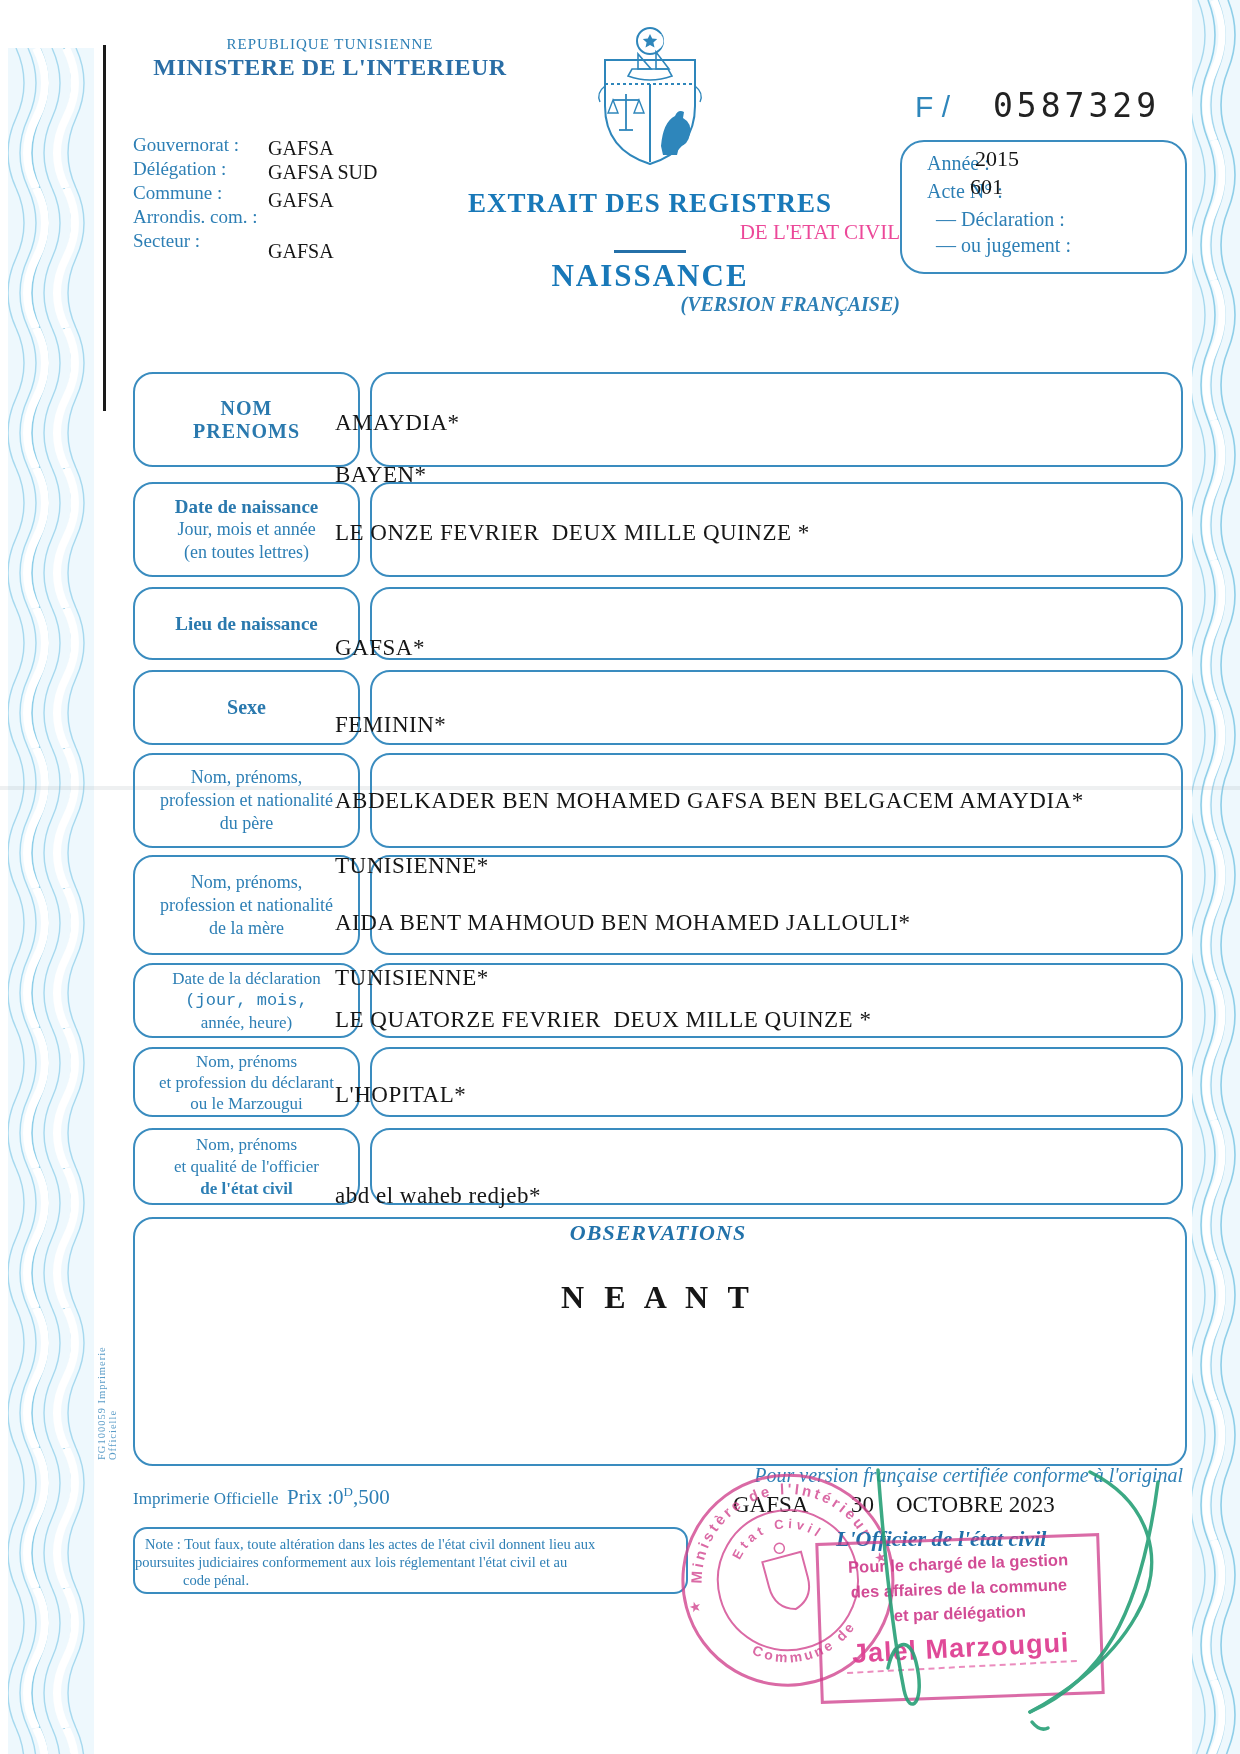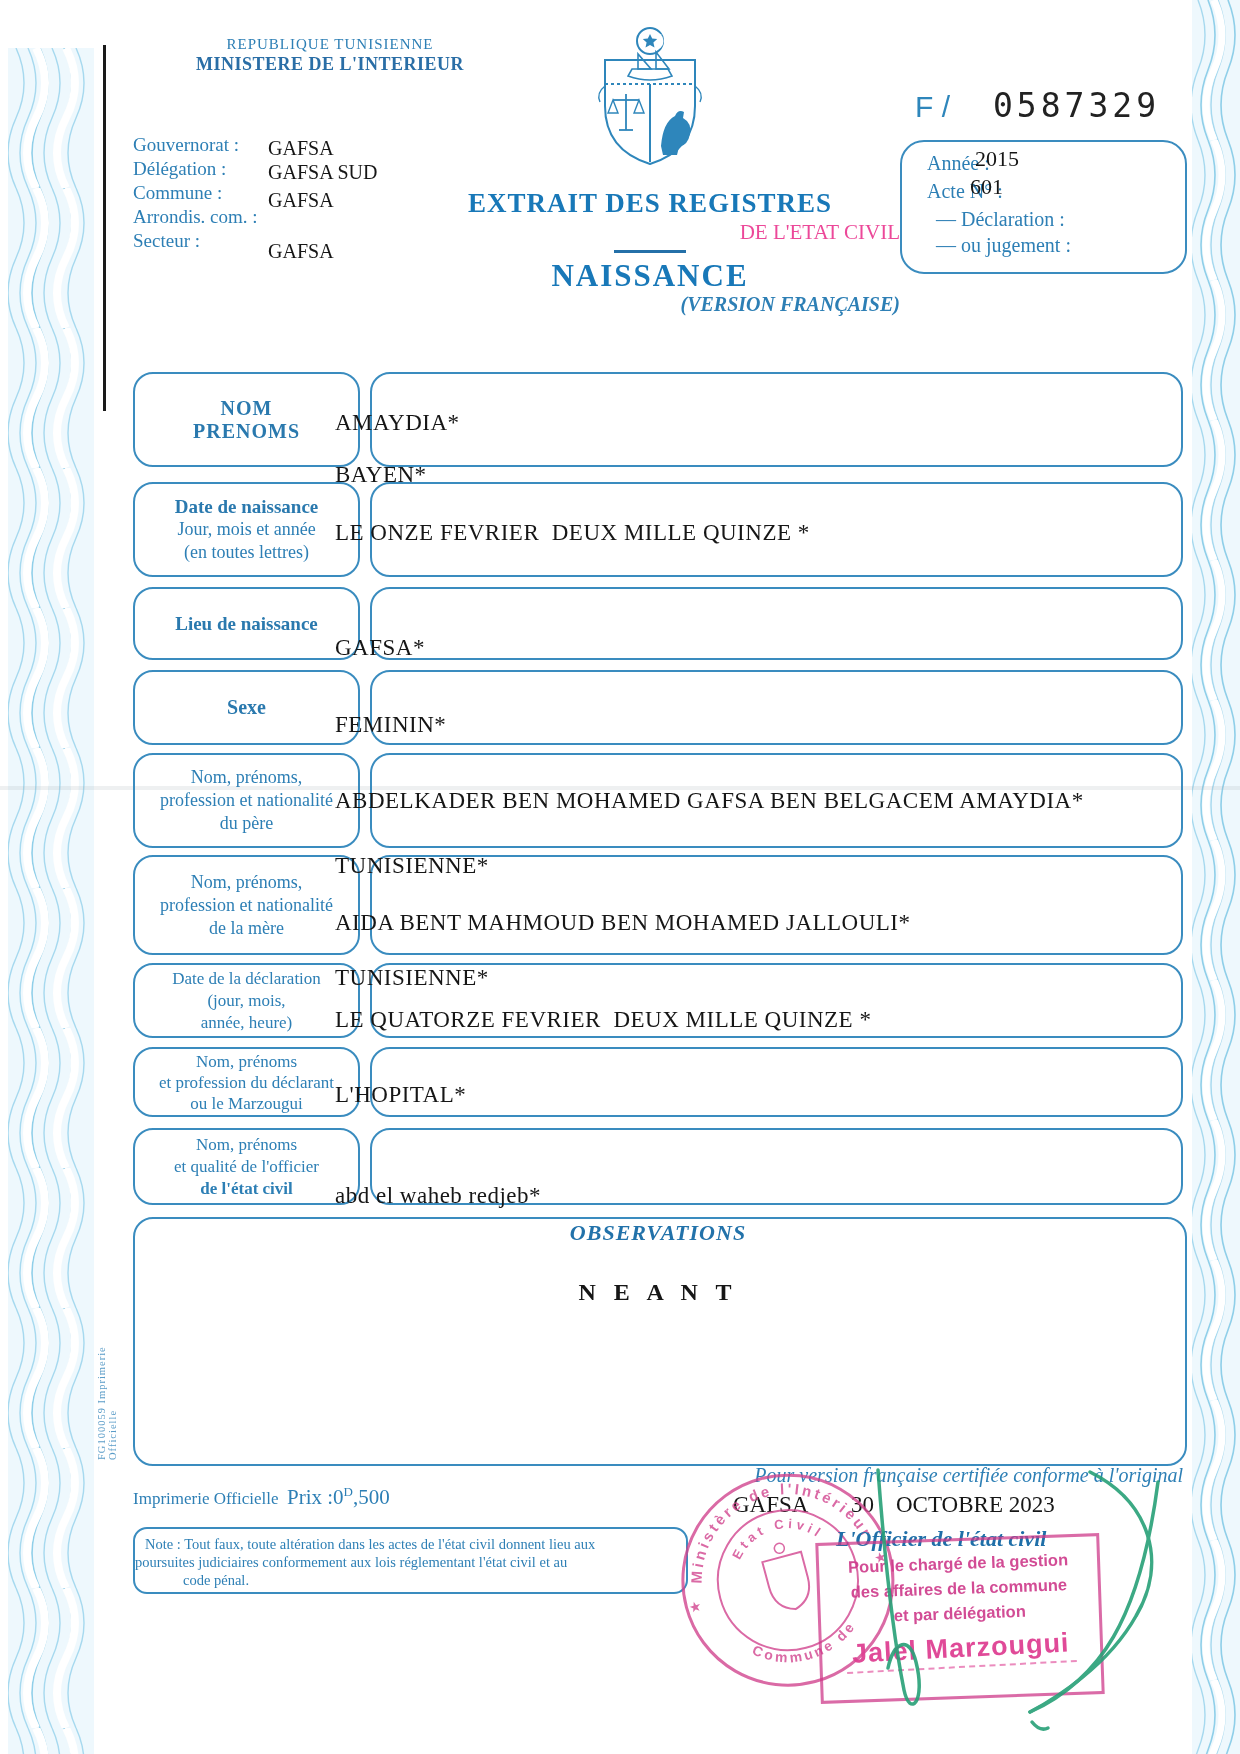--- a/index.html
+++ b/index.html
@@ -80,21 +80,21 @@
       </pattern>
     </defs>
     <rect width="48" height="1754" fill="url(#patR)"></rect>
   </svg>
 
   <div class="abs" style="left:0;top:786px;width:1240px;height:4px;background:rgba(160,172,178,.18);"></div>
 
   <div class="abs" style="left:103px;top:45px;width:3px;height:366px;background:#1a1a1a;"></div>
 
   <div class="abs" style="left:160px;top:36px;width:340px;text-align:center;font-size:15px;letter-spacing:1px;color:#2d7fb5;">REPUBLIQUE TUNISIENNE</div>
-  <div class="abs" style="left:140px;top:54px;width:380px;text-align:center;font-size:18px;font-weight:bold;letter-spacing:.5px;color:#2a6ea6;">MINISTERE DE L'INTERIEUR</div>
+  <div class="abs" style="left:140px;top:54px;width:380px;text-align:center;font-size:24px;font-weight:bold;letter-spacing:.5px;color:#2a6ea6;">MINISTERE DE L'INTERIEUR</div>
 
   <div class="adm-label" style="top:134px;">Gouvernorat :</div>
   <div class="adm-label" style="top:158px;">Délégation :</div>
   <div class="adm-label" style="top:182px;">Commune :</div>
   <div class="adm-label" style="top:206px;">Arrondis. com. :</div>
   <div class="adm-label" style="top:230px;">Secteur :</div>
   <div class="adm-value" style="top:137px;">GAFSA</div>
   <div class="adm-value" style="top:161px;">GAFSA SUD</div>
   <div class="adm-value" style="top:189px;">GAFSA</div>
   <div class="adm-value" style="top:240px;">GAFSA</div>
@@ -170,21 +170,21 @@
 
   <div class="label-box" style="top:855px;height:100px;">
     <span class="lbl-line">Nom, prénoms,</span>
     <span class="lbl-line">profession et nationalité</span>
     <span class="lbl-line">de la mère</span>
   </div>
   <div class="value-box" style="top:855px;height:100px;"></div>
 
   <div class="label-box" style="top:963px;height:75px;">
     <span class="lbl-line" style="font-size:17px;line-height:22px;">Date de la déclaration</span>
-    <span class="lbl-line" style="font-size:17px;line-height:22px;">(jour, mois,</span>
+    <span class="lbl-line" style="font-size:17px;line-height:22px;font-family:Liberation Mono, monospace;">(jour, mois,</span>
     <span class="lbl-line" style="font-size:17px;line-height:22px;">année, heure)</span>
   </div>
   <div class="value-box" style="top:963px;height:75px;"></div>
 
   <div class="label-box" style="top:1047px;height:70px;">
     <span class="lbl-line" style="font-size:17px;line-height:21px;">Nom, prénoms</span>
     <span class="lbl-line" style="font-size:17px;line-height:21px;">et profession du déclarant</span>
     <span class="lbl-line" style="font-size:17px;line-height:21px;">ou le Marzougui</span>
   </div>
   <div class="value-box" style="top:1047px;height:70px;"></div>
@@ -204,21 +204,21 @@
   <div class="typed" style="top:788px;">ABDELKADER BEN MOHAMED GAFSA BEN BELGACEM AMAYDIA*</div>
   <div class="typed" style="top:853px;">TUNISIENNE*</div>
   <div class="typed" style="top:910px;">AIDA BENT MAHMOUD BEN MOHAMED JALLOULI*</div>
   <div class="typed" style="top:965px;">TUNISIENNE*</div>
   <div class="typed" style="top:1007px;">LE QUATORZE FEVRIER  DEUX MILLE QUINZE *</div>
   <div class="typed" style="top:1082px;">L'HOPITAL*</div>
   <div class="typed" style="top:1183px;">abd el waheb redjeb*</div>
 
   <div class="abs" style="left:133px;top:1217px;width:1050px;height:245px;border:2.5px solid #3a8cbf;border-radius:20px;"></div>
   <div class="abs" style="left:133px;top:1220px;width:1050px;text-align:center;font-size:22px;font-weight:bold;font-style:italic;letter-spacing:1px;color:#2272aa;">OBSERVATIONS</div>
-  <div class="abs" style="left:133px;top:1279px;width:1050px;text-align:center;font-size:24px;font-weight:600;letter-spacing:6px;color:#161616;">N E A N T</div>
+  <div class="abs" style="left:133px;top:1279px;width:1050px;text-align:center;font-size:32px;font-weight:600;letter-spacing:6px;color:#161616;">N E A N T</div>
 
   <div class="abs" style="left:96px;top:1310px;height:150px;writing-mode:vertical-rl;transform:rotate(180deg);font-size:10.5px;letter-spacing:1px;color:#5a9cc8;">FG100059  Imprimerie Officielle</div>
 
   <div class="abs" style="left:583px;top:1464px;width:600px;text-align:right;font-size:20px;font-style:italic;color:#2d7fb5;">Pour version française certifiée conforme à l'original</div>
 
   <div class="abs" style="left:133px;top:1489px;font-size:17px;color:#2d7fb5;">Imprimerie Officielle</div>
   <div class="abs" style="left:287px;top:1484px;font-size:21px;color:#2d7fb5;">
     <span>Prix :0</span><sup style="font-size:13px;">D</sup><span>,500</span>
   </div>
 

